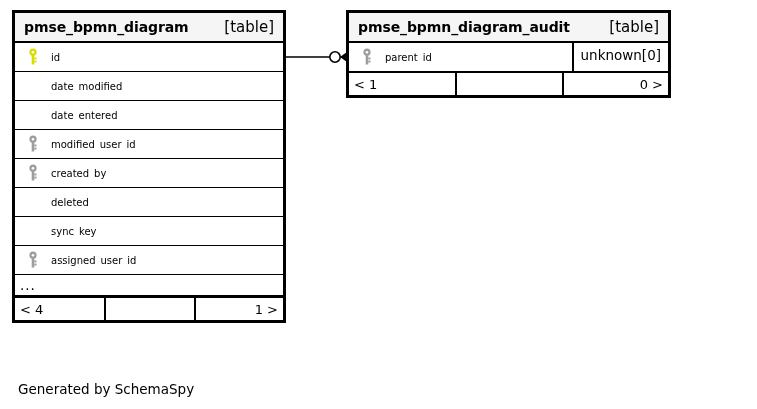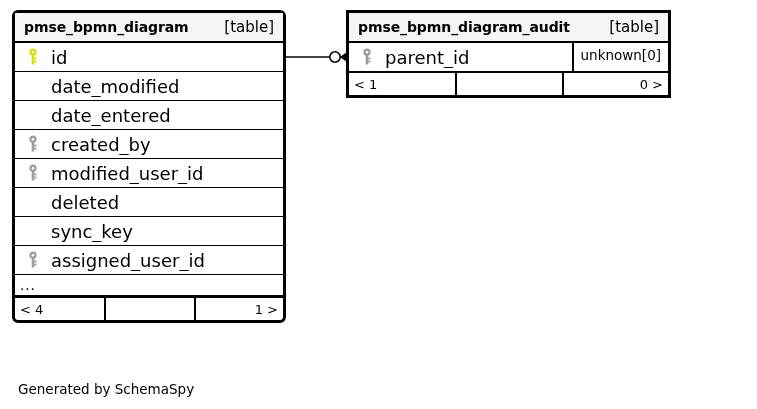--- a/index.html
+++ b/index.html
@@ -55,21 +55,21 @@
   }
   .col-key {
     width: 36px;
     flex: 0 0 36px;
     display: flex;
     align-items: center;
     justify-content: center;
   }
   .col-name {
     flex: 1 1 auto;
-    font-size: 18px;
+    font-size: 10px;
     white-space: nowrap;
     overflow: hidden;
   }
   .col-type {
     flex: 0 0 auto;
     font-size: 13.5px;
     text-align: right;
     padding: 0 7px 4px 7px;
     border-left: 2px solid #000000;
     box-sizing: border-box;
@@ -134,21 +134,21 @@
 </style>
 </head>
 <body>
 
 <svg class="connector" viewBox="0 0 757 409" width="757" height="409">
   <line x1="285" y1="57" x2="330" y2="57" stroke="#000000" stroke-width="1.6"></line>
   <circle cx="335" cy="57" r="5.2" fill="#ffffff" stroke="#000000" stroke-width="1.6"></circle>
   <polygon points="340,57 349,50.5 349,63.5" fill="#000000"></polygon>
 </svg>
 
-<div class="entity" style="left:12px; top:10px; width:274px;border-radius:6px;">
+<div class="entity" style="left:12px; top:10px; width:274px;">
   <div class="entity-title">
     <span class="title-name">pmse_bpmn_diagram</span>
     <span class="title-tag">[table]</span>
   </div>
 
   <div class="col-row">
     <span class="col-key">
       <svg class="key-icon" width="12" height="18" viewBox="0 0 12 18">
         <circle cx="6" cy="4.2" r="3.6" fill="#d9dd00"></circle>
         <circle cx="6" cy="4.2" r="1.3" fill="#ffffff"></circle>
@@ -174,34 +174,34 @@
   <div class="col-row">
     <span class="col-key">
       <svg class="key-icon" width="12" height="18" viewBox="0 0 12 18">
         <circle cx="6" cy="4.2" r="3.6" fill="#9d9d9d"></circle>
         <circle cx="6" cy="4.2" r="1.3" fill="#ffffff"></circle>
         <rect x="4.7" y="6.5" width="2.6" height="10" fill="#9d9d9d"></rect>
         <rect x="7.3" y="9.5" width="2.2" height="1.9" fill="#9d9d9d"></rect>
         <rect x="7.3" y="12.6" width="2.2" height="1.9" fill="#9d9d9d"></rect>
       </svg>
     </span>
+    <span class="col-name">modified_user_id</span>
+  </div>
+
+  <div class="col-row">
+    <span class="col-key">
+      <svg class="key-icon" width="12" height="18" viewBox="0 0 12 18">
+        <circle cx="6" cy="4.2" r="3.6" fill="#9d9d9d"></circle>
+        <circle cx="6" cy="4.2" r="1.3" fill="#ffffff"></circle>
+        <rect x="4.7" y="6.5" width="2.6" height="10" fill="#9d9d9d"></rect>
+        <rect x="7.3" y="9.5" width="2.2" height="1.9" fill="#9d9d9d"></rect>
+        <rect x="7.3" y="12.6" width="2.2" height="1.9" fill="#9d9d9d"></rect>
+      </svg>
+    </span>
     <span class="col-name">created_by</span>
-  </div>
-
-  <div class="col-row">
-    <span class="col-key">
-      <svg class="key-icon" width="12" height="18" viewBox="0 0 12 18">
-        <circle cx="6" cy="4.2" r="3.6" fill="#9d9d9d"></circle>
-        <circle cx="6" cy="4.2" r="1.3" fill="#ffffff"></circle>
-        <rect x="4.7" y="6.5" width="2.6" height="10" fill="#9d9d9d"></rect>
-        <rect x="7.3" y="9.5" width="2.2" height="1.9" fill="#9d9d9d"></rect>
-        <rect x="7.3" y="12.6" width="2.2" height="1.9" fill="#9d9d9d"></rect>
-      </svg>
-    </span>
-    <span class="col-name">modified_user_id</span>
   </div>
 
   <div class="col-row">
     <span class="col-key"></span>
     <span class="col-name">deleted</span>
   </div>
 
   <div class="col-row">
     <span class="col-key"></span>
     <span class="col-name">sync_key</span>

